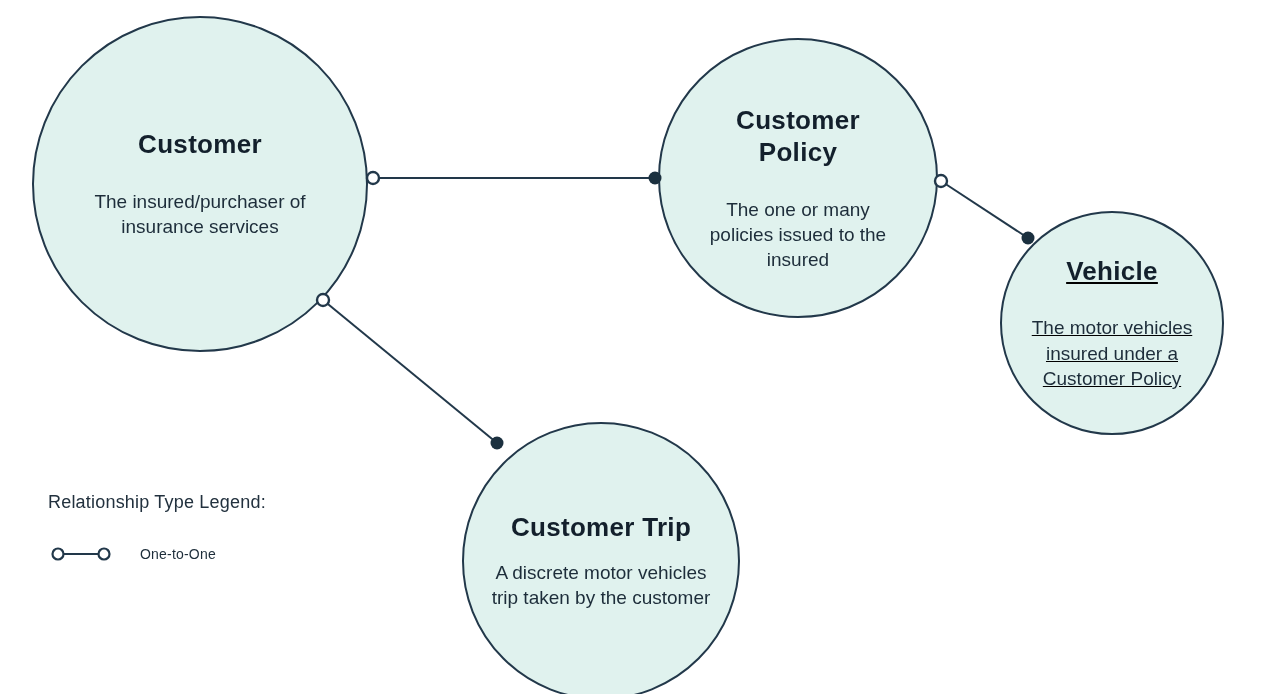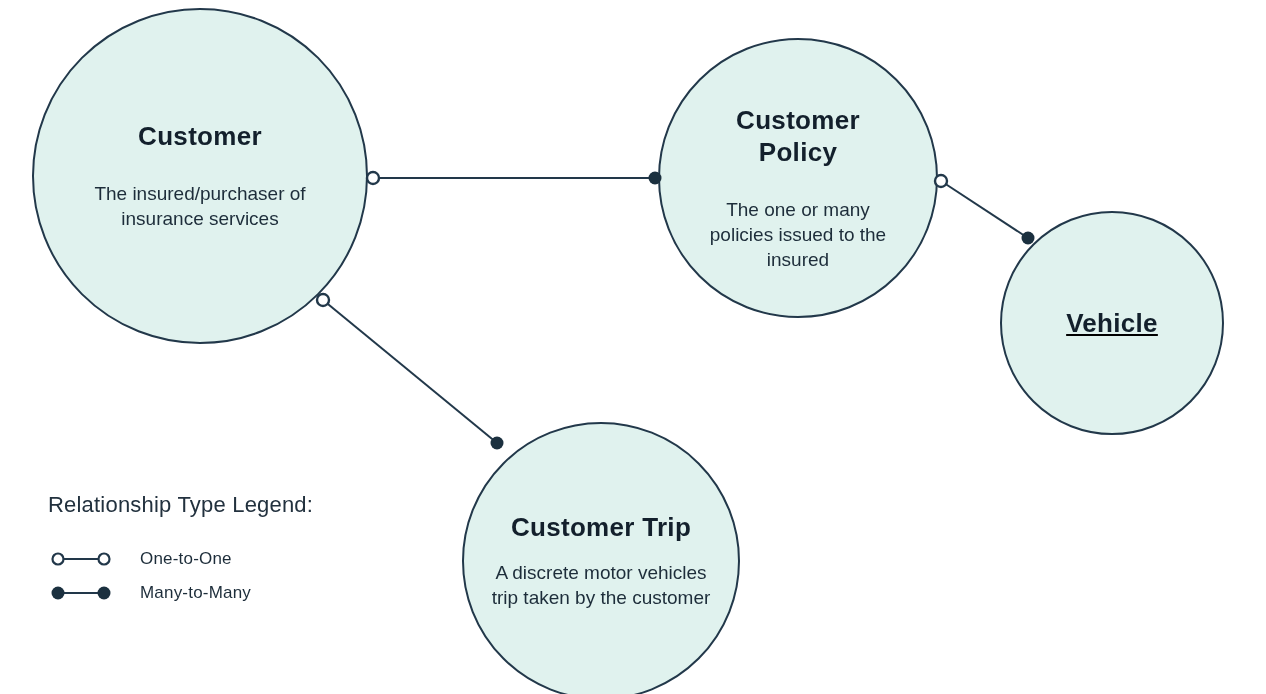--- a/index.html
+++ b/index.html
@@ -35,21 +35,21 @@
     line-height: 1.25;
   }
   .node .desc {
     font-size: 19px;
     font-weight: 400;
     color: #1d2d3a;
     line-height: 1.33;
     margin-top: 28px;
   }
 
-  .node-customer        { left: 32px;   top: 8px;   width: 336px; height: 336px; }
+  .node-customer        { left: 32px;   top: 16px;   width: 336px; height: 336px; }
   .node-customer .title { padding: 0 40px; }
   .node-customer .desc  { max-width: 250px; }
 
   .node-customer-policy        { left: 658px;  top: 38px;  width: 280px; height: 280px; }
   .node-customer-policy .title { max-width: 190px; margin-top: 20px; }
   .node-customer-policy .desc  { max-width: 192px; text-align: center; }
 
   .node-vehicle        { left: 1000px; top: 211px; width: 224px; height: 224px; text-decoration: underline; }
   .node-vehicle .desc  { max-width: 202px; }
 
@@ -66,35 +66,35 @@
   }
 
   
   .legend {
     position: absolute;
     left: 48px;
     top: 492px;
     z-index: 3;
   }
   .legend-title {
-    font-size: 22px;
+    font-size: 18px;
     color: #22313e;
     letter-spacing: 0.2px;
     margin-bottom: 30px;
   }
   .legend-row {
     display: flex;
     align-items: center;
     gap: 26px;
     margin-bottom: 13px;
     height: 21px;
   }
   .legend-row .sample { flex: 0 0 auto; display: block; }
   .legend-row .label {
-    font-size: 17px;
+    font-size: 14px;
     color: #1d2d3a;
     letter-spacing: 0.2px;
   }
 </style>
 </head>
 <body>
 
 <div class="canvas">
 
   <div class="node node-customer">
@@ -102,20 +102,21 @@
     <div class="desc">The insured/purchaser of insurance services</div>
   </div>
 
   <div class="node node-customer-policy">
     <div class="title">Customer Policy</div>
     <div class="desc">The one or many policies issued to the insured</div>
   </div>
 
   <div class="node node-vehicle">
     <div class="title">Vehicle</div>
+    <div class="desc">The motor vehicles insured under a Customer Policy</div>
   </div>
 
   <div class="node node-customer-trip">
     <div class="title">Customer Trip</div>
     <div class="desc">A discrete motor vehicles trip taken by the customer</div>
   </div>
 
   <svg class="connectors" width="1266" height="694" viewBox="0 0 1266 694" xmlns="http://www.w3.org/2000/svg">
 
     <g>
@@ -143,23 +144,15 @@
     <div class="legend-row">
       <svg class="sample" width="66" height="20" viewBox="0 0 66 20">
         <line x1="10" y1="10" x2="56" y2="10" stroke="#22384a" stroke-width="2.2"></line>
         <circle cx="10" cy="10" r="5.5" fill="#ffffff" stroke="#22384a" stroke-width="2.2"></circle>
         <circle cx="56" cy="10" r="5.5" fill="#ffffff" stroke="#22384a" stroke-width="2.2"></circle>
       </svg>
       <span class="label">One-to-One</span>
     </div>
 
 
-    <div class="legend-row">
-      <svg class="sample" width="66" height="20" viewBox="0 0 66 20">
-        <line x1="10" y1="10" x2="56" y2="10" stroke="#22384a" stroke-width="2.2"></line>
-        <circle cx="10" cy="10" r="6.5" fill="#1b303f"></circle>
-        <circle cx="56" cy="10" r="6.5" fill="#1b303f"></circle>
-      </svg>
-      <span class="label">Many-to-Many</span>
-    </div>
   </div>
 
 </div>
 
 </body></html>

